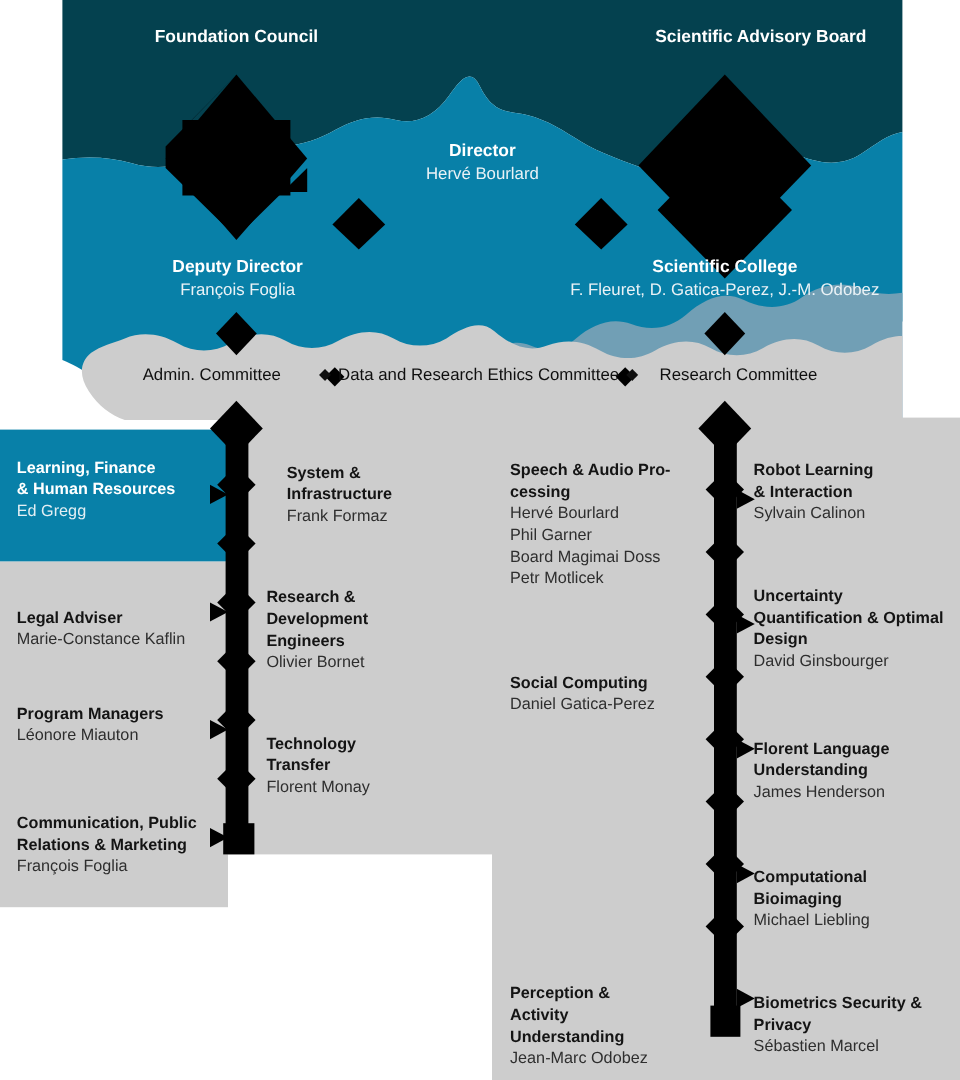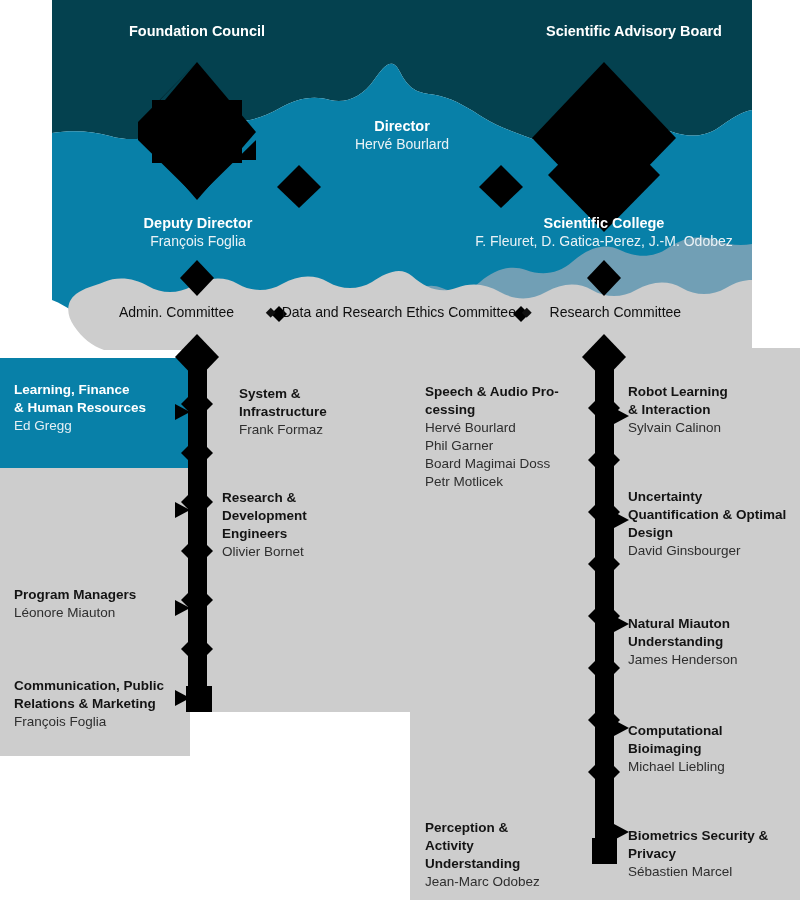--- a/index.html
+++ b/index.html
@@ -300,20 +300,24 @@
     <span class="gap-b"></span>
     <span>Research Committee</span>
   </div>
 
   <div class="entry white" style="left:14px; top:381px;">
     <span class="t">Learning, Finance</span>
     <span class="t">&amp; Human Resources</span>
     <span class="s">Ed Gregg</span>
   </div>
 
+  <div class="entry" style="left:14px; top:506px;">
+    <span class="t">Legal Adviser</span>
+    <span class="s">Marie-Constance Kaflin</span>
+  </div>
 
   <div class="entry" style="left:14px; top:586px;">
     <span class="t">Program Managers</span>
     <span class="s">Léonore Miauton</span>
   </div>
 
   <div class="entry" style="left:14px; top:677px;">
     <span class="t">Communication, Public</span>
     <span class="t">Relations &amp; Marketing</span>
     <span class="s">François Foglia</span>
@@ -325,30 +329,39 @@
     <span class="s">Frank Formaz</span>
   </div>
 
   <div class="entry" style="left:222px; top:489px;">
     <span class="t">Research &amp;</span>
     <span class="t">Development</span>
     <span class="t">Engineers</span>
     <span class="s">Olivier Bornet</span>
   </div>
 
+  <div class="entry" style="left:222px; top:611px;">
+    <span class="t">Technology</span>
+    <span class="t">Transfer</span>
+    <span class="s">Florent Monay</span>
+  </div>
 
   <div class="entry" style="left:425px; top:383px;">
     <span class="t">Speech &amp; Audio Pro-</span>
     <span class="t">cessing</span>
     <span class="s">Hervé Bourlard</span>
     <span class="s">Phil Garner</span>
     <span class="s">Board Magimai Doss</span>
     <span class="s">Petr Motlicek</span>
   </div>
 
+  <div class="entry" style="left:425px; top:560px;">
+    <span class="t">Social Computing</span>
+    <span class="s">Daniel Gatica-Perez</span>
+  </div>
 
 
   <div class="entry" style="left:425px; top:771px;margin-top:48px;">
     <span class="t">Perception &amp;</span>
     <span class="t">Activity</span>
     <span class="t">Understanding</span>
     <span class="s">Jean-Marc Odobez</span>
   </div>
 
   <div class="entry" style="left:628px; top:383px;">
@@ -358,21 +371,21 @@
   </div>
 
   <div class="entry" style="left:628px; top:488px;">
     <span class="t">Uncertainty</span>
     <span class="t">Quantification &amp; Optimal</span>
     <span class="t">Design</span>
     <span class="s">David Ginsbourger</span>
   </div>
 
   <div class="entry" style="left:628px; top:615px;">
-    <span class="t">Natural Miauton</span>
+    <span class="t">Florent Language</span>
     <span class="t">Understanding</span>
     <span class="s">James Henderson</span>
   </div>
 
   <div class="entry" style="left:628px; top:722px;">
     <span class="t">Computational</span>
     <span class="t">Bioimaging</span>
     <span class="s">Michael Liebling</span>
   </div>
 

